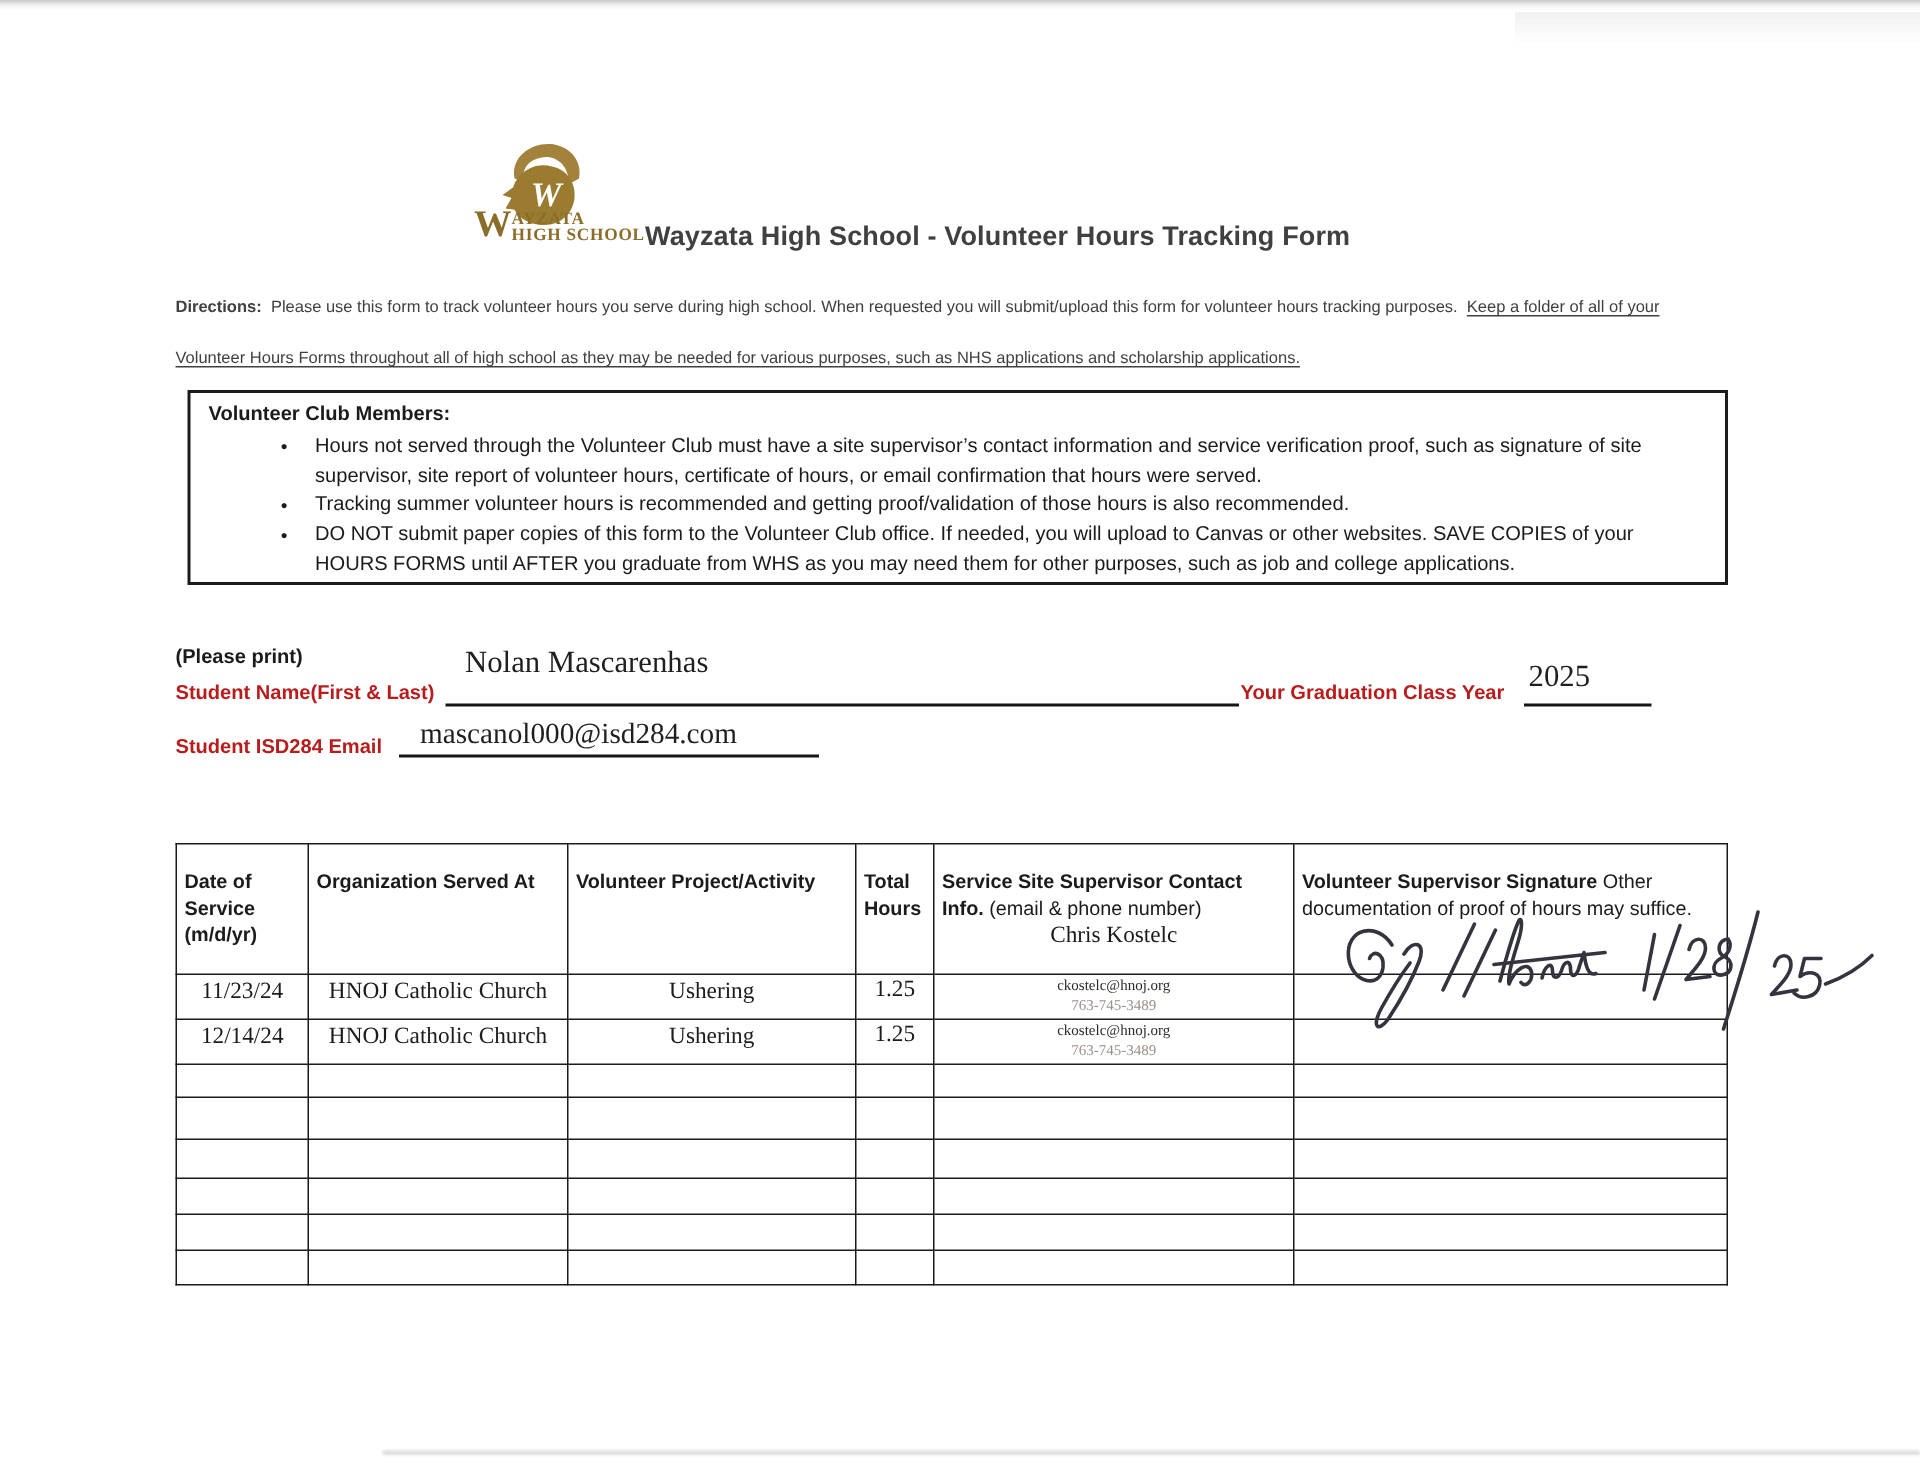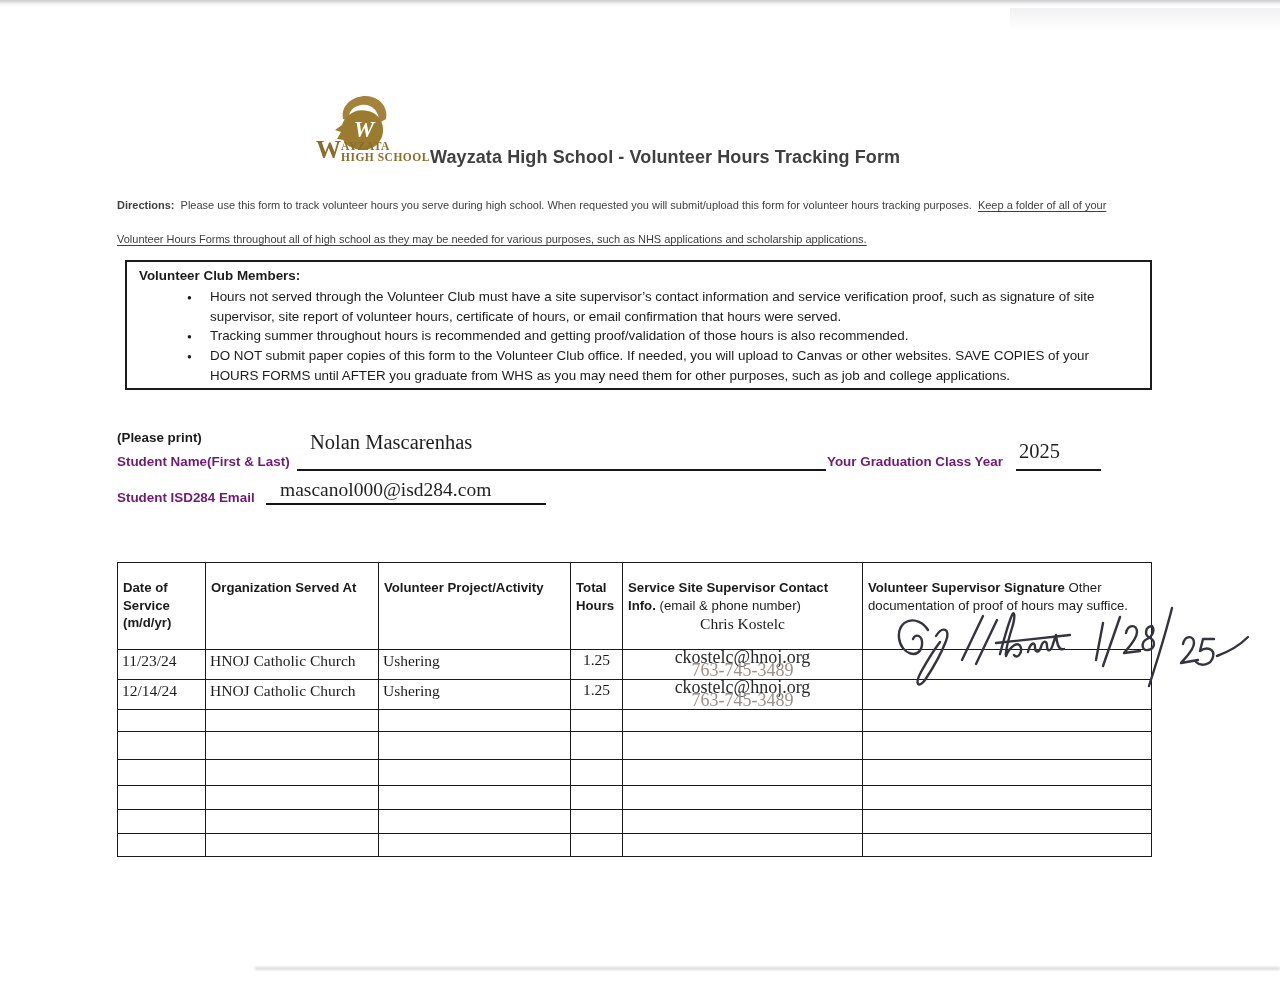--- a/index.html
+++ b/index.html
@@ -31,43 +31,43 @@
   
   .club-box{top:260px;left:125px;width:1027px;height:130px;border:2px solid #1c1c1c;
     box-sizing:border-box;padding:4px 12px 0 12px;font-size:13.4px;line-height:19.8px;}
   .club-box .bhead{font-weight:bold;}
   .club-box ul{margin:1px 0 0 48px;padding:0;}
   .club-box li{list-style:none;position:relative;padding-left:23px;}
   .club-box li::before{content:"\25CF";font-size:8px;position:absolute;left:0;top:1px;}
 
   
   .please-print{top:430px;left:117px;font-size:13.4px;font-weight:bold;}
-  .flabel{font-size:13.4px;font-weight:bold;color:#701a75;}
+  .flabel{font-size:13.4px;font-weight:bold;color:#b91c1c;}
   .fill-line{border-bottom:2px solid #161616;box-sizing:border-box;}
   .hand{font-family:"Liberation Serif",serif;color:#1f1f1f;}
   .name-label{top:454px;left:117px;}
   .name-line{top:436px;left:297px;width:529px;height:35px;}
   .name-value{top:431px;left:310px;font-size:20.5px;}
   .year-label{top:454px;left:827px;}
   .year-line{top:436px;left:1016px;width:85px;height:35px;}
   .year-value{top:440px;left:1019px;font-size:20.5px;}
   .email-label{top:490px;left:117px;}
   .email-line{top:473px;left:266px;width:280px;height:32px;}
   .email-value{top:479px;left:280px;font-size:19.5px;}
 
   
   table.hours{position:absolute;top:562px;left:117px;border-collapse:collapse;table-layout:fixed;width:1034px;}
   table.hours td,table.hours th{border:1.5px solid #1a1a1a;vertical-align:top;overflow:hidden;
-    padding:1px 4px;box-sizing:border-box;}
+    padding:1px 4px;box-sizing:border-box;text-align:center;}
   table.hours th{font-size:13.2px;font-weight:bold;text-align:left;line-height:17.5px;padding:16px 5px;}
   th .norm{font-weight:normal;}
   .hdr-hand{font-family:"Liberation Serif",serif;font-weight:normal;font-size:15.5px;text-align:center;margin-top:1px;}
   td.c-date,td.c-org,td.c-act{font-family:"Liberation Serif",serif;font-size:15.5px;color:#1c1c1c;line-height:19px;}
   td.c-hrs{font-family:"Liberation Serif",serif;font-size:15.5px;text-align:center;}
-  td.c-contact{text-align:center;font-family:"Liberation Serif",serif;font-size:18px;line-height:13.5px;color:#2a2a2a;padding-top:2px;margin-left:41px;}
+  td.c-contact{text-align:center;font-family:"Liberation Serif",serif;font-size:10px;line-height:13.5px;color:#2a2a2a;padding-top:2px;margin-left:41px;}
   td.c-contact .phone{display:block;color:#3a3a3a;}
   td.c-contact .phone.faded{color:#999088;}
   td.c-sig{}
 
   
   .sig-overlay{top:606px;left:884px;pointer-events:none;}
 </style>
 </head>
 <body>
 
@@ -97,21 +97,21 @@
 <div class="abs directions">
   <b>Directions:</b>&nbsp;
   <span>Please use this form to track volunteer hours you serve during high school.  When requested you will submit/upload this form for volunteer hours tracking purposes.</span>&nbsp;
   <u>Keep a folder of all of your Volunteer Hours Forms throughout all of high school as they may be needed for various purposes, such as NHS applications and scholarship applications.</u>
 </div>
 
 <div class="abs club-box">
   <div class="bhead">Volunteer Club Members:</div>
   <ul>
     <li>Hours not served through the Volunteer Club must have a site supervisor’s contact information and service verification proof, such as signature of site supervisor, site report of volunteer hours, certificate of hours, or email confirmation that hours were served.</li>
-    <li>Tracking summer throughout hours is recommended and getting proof/validation of those hours is also recommended.</li>
+    <li>Tracking summer volunteer hours is recommended and getting proof/validation of those hours is also recommended.</li>
     <li>DO NOT submit paper copies of this form to the Volunteer Club office.  If needed, you will upload to Canvas or other websites.  SAVE COPIES of your HOURS FORMS until AFTER you graduate from WHS as you may need them for other purposes, such as job and college applications.</li>
   </ul>
 </div>
 
 <div class="abs please-print">(Please print)</div>
 
 <div class="abs flabel name-label">Student Name(First &amp; Last)</div>
 <div class="abs fill-line name-line"></div>
 <div class="abs hand name-value">Nolan Mascarenhas</div>
 

